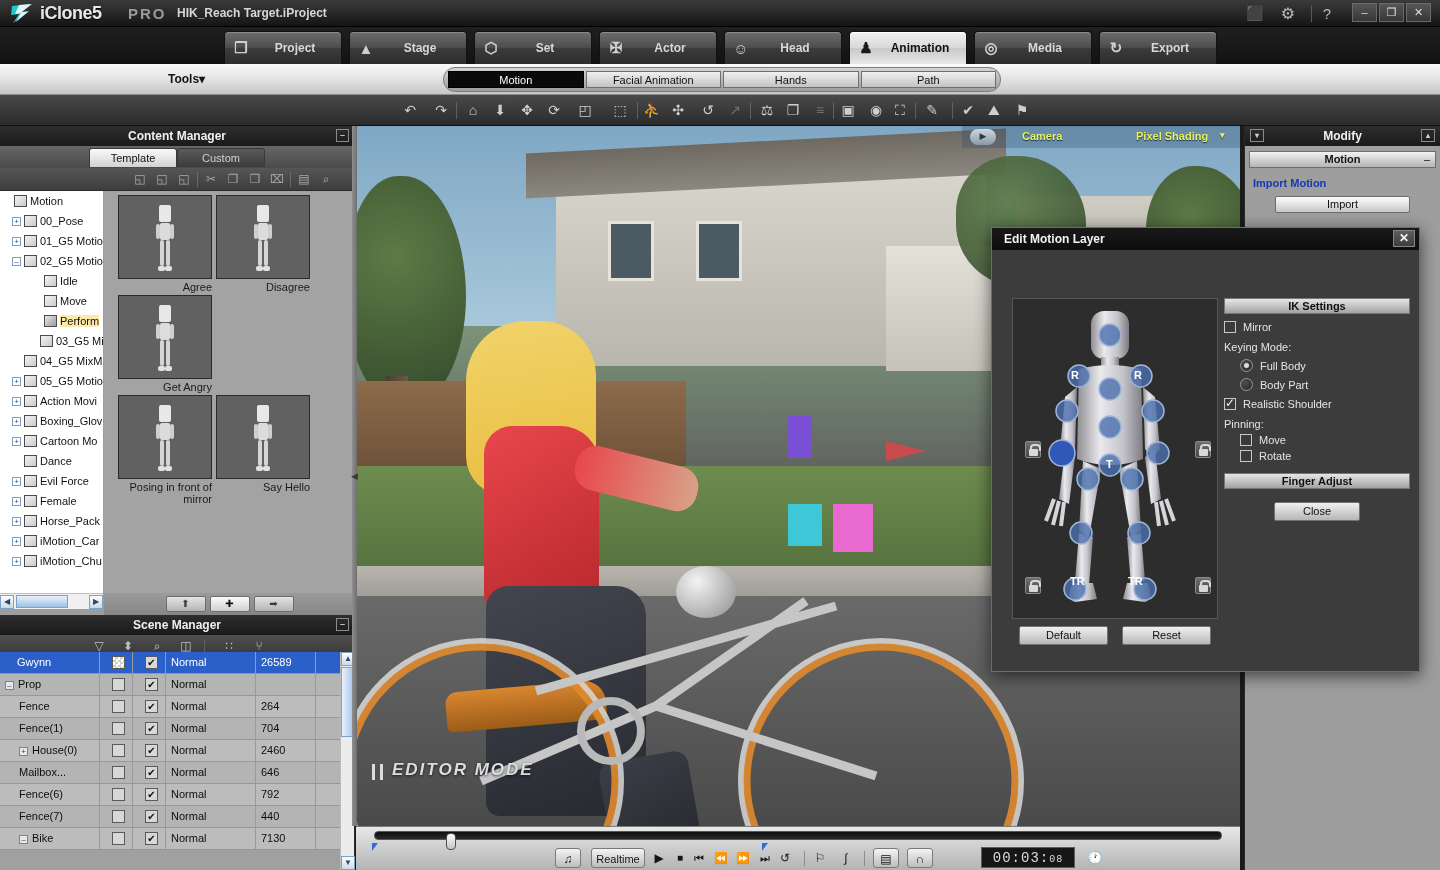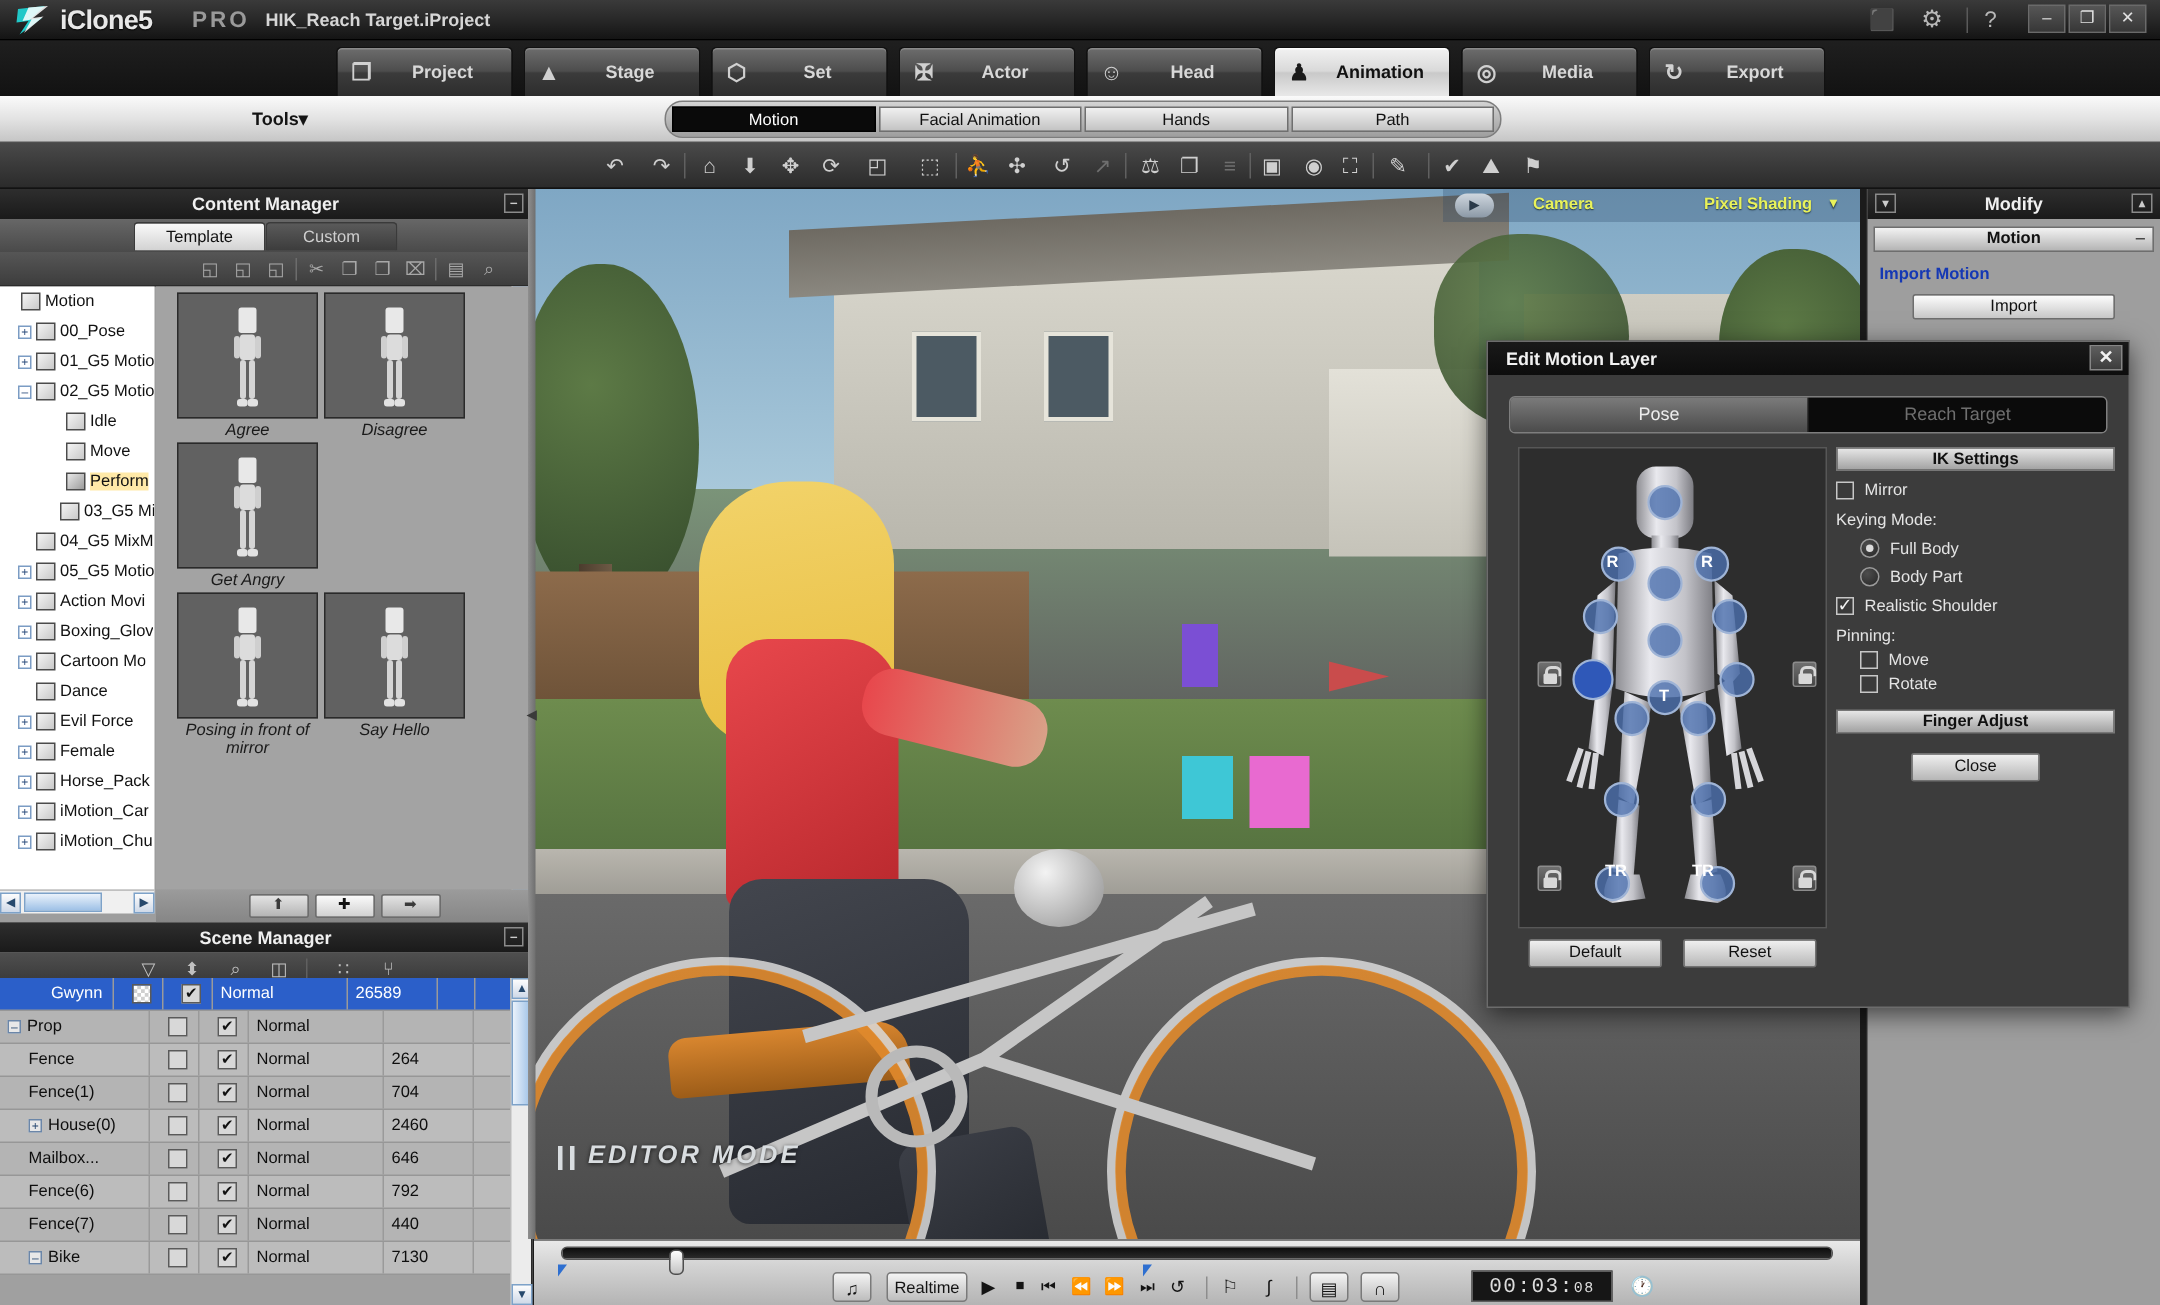--- a/index.html
+++ b/index.html
@@ -175,22 +175,22 @@
   #tree-hthumb { position:absolute; left:16px; top:1px; width:52px; height:13px;
                  background: linear-gradient(180deg,#eaf2fb,#9dc0e6); border:1px solid #7da2c9;}
 
   #thumbs {
     position: absolute; left: 104px; top: 0; width: 251px; height: 402px;
     background: #a3a3a3; overflow: hidden;
   }
   .thumb { position: absolute; width: 94px; }
   .thimg { width: 94px; height: 84px; background: #616161; border: 1px solid #2a2a2a;
            display:flex; align-items:flex-end; justify-content:center; }
-  .thlbl { text-align: center; font-size: 11px; color: #1a1a1a; margin-top: 2px;
-           line-height: 12px; font-style: italic; }
+  .thlbl { text-align: right; font-size: 11px; color: #1a1a1a; margin-top: 2px;
+           line-height: 12px; }
   .manikin { width: 26px; height: 70px; margin-bottom: 4px;}
   #cm-nav {
     position: absolute; left: 104px; top: 402px; width: 251px; height: 22px;
     background: linear-gradient(180deg,#9b9b9b,#868686); display: flex;
     align-items: center; justify-content: center; gap: 4px;
   }
   .navb { width: 40px; height: 16px; border: 1px solid #6d6d6d; border-radius: 2px;
           background: linear-gradient(180deg,#e4e4e4,#b4b4b4);
           font-size: 10px; text-align:center; line-height:14px; color:#3a3a3a; cursor:pointer;}
   .navb.on { background: linear-gradient(180deg,#fbfbfb,#d0d0d0); color:#111; }
@@ -751,21 +751,21 @@
     <div id="sm-head">
       <div style="width:100px">Name</div>
       <div style="width:33px">F...</div>
       <div style="width:33px">S...</div>
       <div style="width:90px">Render State</div>
       <div style="width:60px">Info</div>
       <div style="width:25px"></div>
     </div>
     <div id="sm-rows">
         <div class="smrow sel">
-          <div class="smcell" style="width: 76px; padding-left: 34px;"><span>Gwynn</span></div>
+          <div class="smcell" style="width: 100px; padding-left: 17px;"><span>Gwynn</span></div>
           <div class="smcell" style="width: 33px;">
             <div class="smchk" style="background: repeating-conic-gradient(rgb(207, 207, 207) 0%, rgb(207, 207, 207) 25%, rgb(255, 255, 255) 0%, rgb(255, 255, 255) 50%) 0px 0px / 5px 5px;"></div>
           </div>
           <div class="smcell" style="width: 33px;">
             <div class="smchk">✔</div>
           </div>
           <div class="smcell" style="width: 90px;">Normal</div>
           <div class="smcell" style="width: 60px;">26589</div>
           <div class="smcell" style="width: 25px;"></div>
         </div>
@@ -971,24 +971,20 @@
     <div id="mod-importbtn">Import</div>
     <div id="mod-blank"></div>
   </div>
 
   <div id="dlg">
     <div id="dlg-title">
       <span>Edit Motion Layer</span>
       <span id="dlg-close">✕</span>
     </div>
 
-    <div id="dlg-modes">
-      <div class="dmode on">Pose</div>
-      <div class="dmode off">Reach Target</div>
-    </div>
 
     <div id="dlg-body">
       <div id="manikin-box">
         <svg viewBox="0 0 206 321" style="width:206px;height:321px">
           <defs>
             <linearGradient id="lg" x1="0" y1="0" x2="1" y2="0">
               <stop offset="0%" stop-color="#8e8e93"></stop>
               <stop offset="35%" stop-color="#e9e9ee"></stop>
               <stop offset="70%" stop-color="#c3c3c9"></stop>
               <stop offset="100%" stop-color="#7c7c82"></stop>

